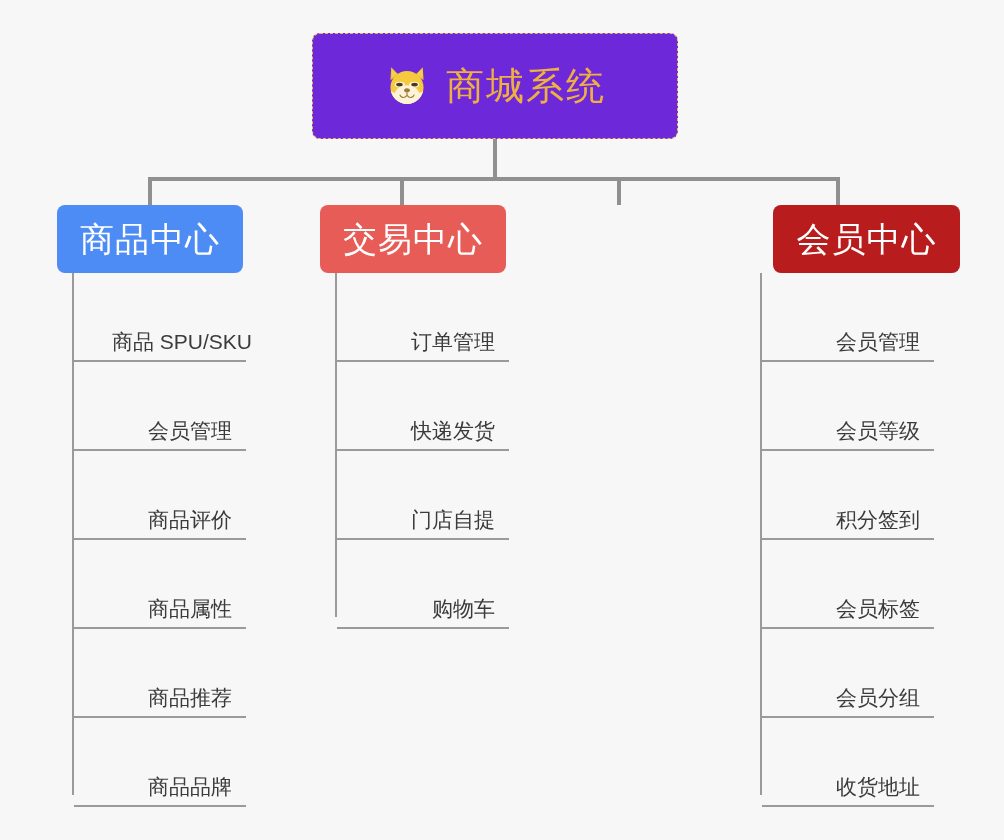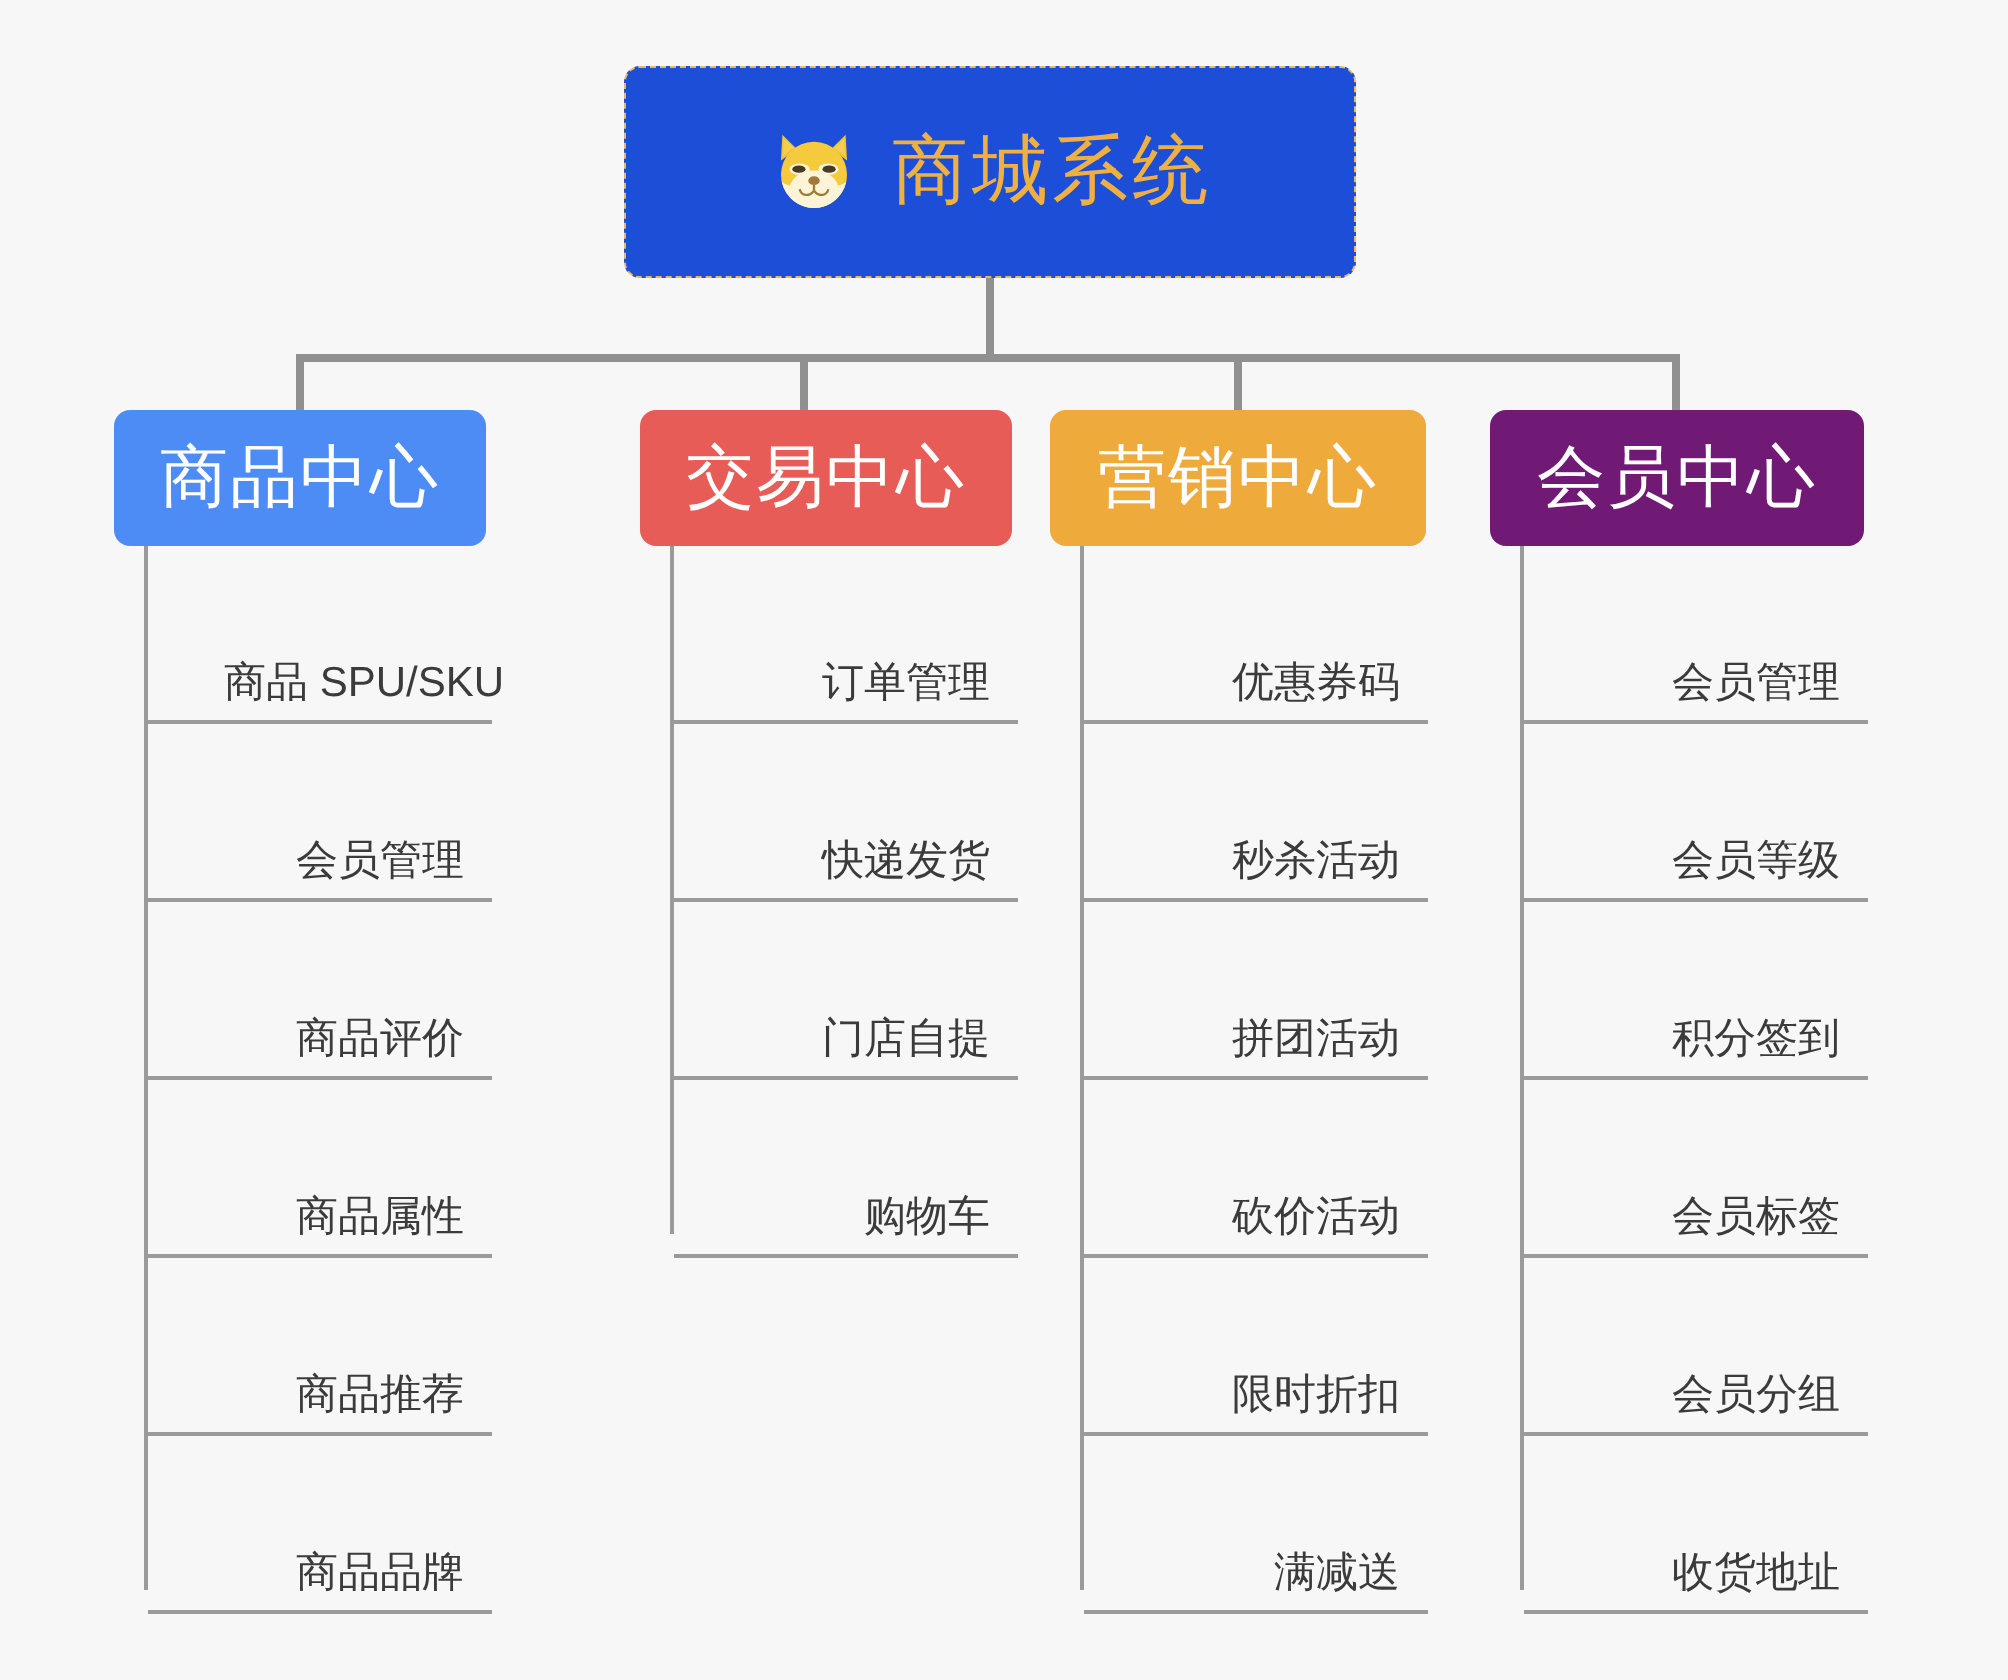--- a/index.html
+++ b/index.html
@@ -19,21 +19,21 @@
     height: 840px;
   }
 
   
   .root-node {
     position: absolute;
     left: 312px;
     top: 33px;
     width: 366px;
     height: 106px;
-    background: #1d4ed8;
+    background: #6d28d9;
     border: 1px dashed #e8b960;
     border-radius: 8px;
     box-sizing: border-box;
     display: flex;
     align-items: center;
     justify-content: center;
     gap: 16px;
   }
   .root-title {
     font-size: 38px;
@@ -213,67 +213,41 @@
         <li class="item">
             <span class="item-inner">门店自提</span>
           </li>
         <li class="item">
             <span class="item-inner">购物车</span>
           </li>
       </ul>
     </div>
   </div>
 
-  <div class="column col-3">
-    <div class="cat-box" style="background: rgb(238, 171, 60);">营销中心</div>
+
+  <div class="column col-4">
+    <div class="cat-box" style="background: #b91c1c; margin-left: 28px;">会员中心</div>
     <div class="branch">
       <div class="trunk"></div>
       <ul class="items">
         <li class="item">
-            <span class="item-inner">优惠券码</span>
-          </li>
-        <li class="item">
-            <span class="item-inner">秒杀活动</span>
-          </li>
-        <li class="item">
-            <span class="item-inner">拼团活动</span>
-          </li>
-        <li class="item">
-            <span class="item-inner">砍价活动</span>
-          </li>
-        <li class="item">
-            <span class="item-inner">限时折扣</span>
-          </li>
-        <li class="item">
-            <span class="item-inner">满减送</span>
+            <span class="item-inner">会员管理</span>
+          </li>
+        <li class="item">
+            <span class="item-inner">会员等级</span>
+          </li>
+        <li class="item">
+            <span class="item-inner">积分签到</span>
+          </li>
+        <li class="item">
+            <span class="item-inner">会员标签</span>
+          </li>
+        <li class="item">
+            <span class="item-inner">会员分组</span>
+          </li>
+        <li class="item">
+            <span class="item-inner">收货地址</span>
           </li>
       </ul>
     </div>
   </div>
 
-  <div class="column col-4">
-    <div class="cat-box" style="background: #701a75;">会员中心</div>
-    <div class="branch">
-      <div class="trunk"></div>
-      <ul class="items">
-        <li class="item">
-            <span class="item-inner">会员管理</span>
-          </li>
-        <li class="item">
-            <span class="item-inner">会员等级</span>
-          </li>
-        <li class="item">
-            <span class="item-inner">积分签到</span>
-          </li>
-        <li class="item">
-            <span class="item-inner">会员标签</span>
-          </li>
-        <li class="item">
-            <span class="item-inner">会员分组</span>
-          </li>
-        <li class="item">
-            <span class="item-inner">收货地址</span>
-          </li>
-      </ul>
-    </div>
-  </div>
-
 </div>
 
 </body></html>

